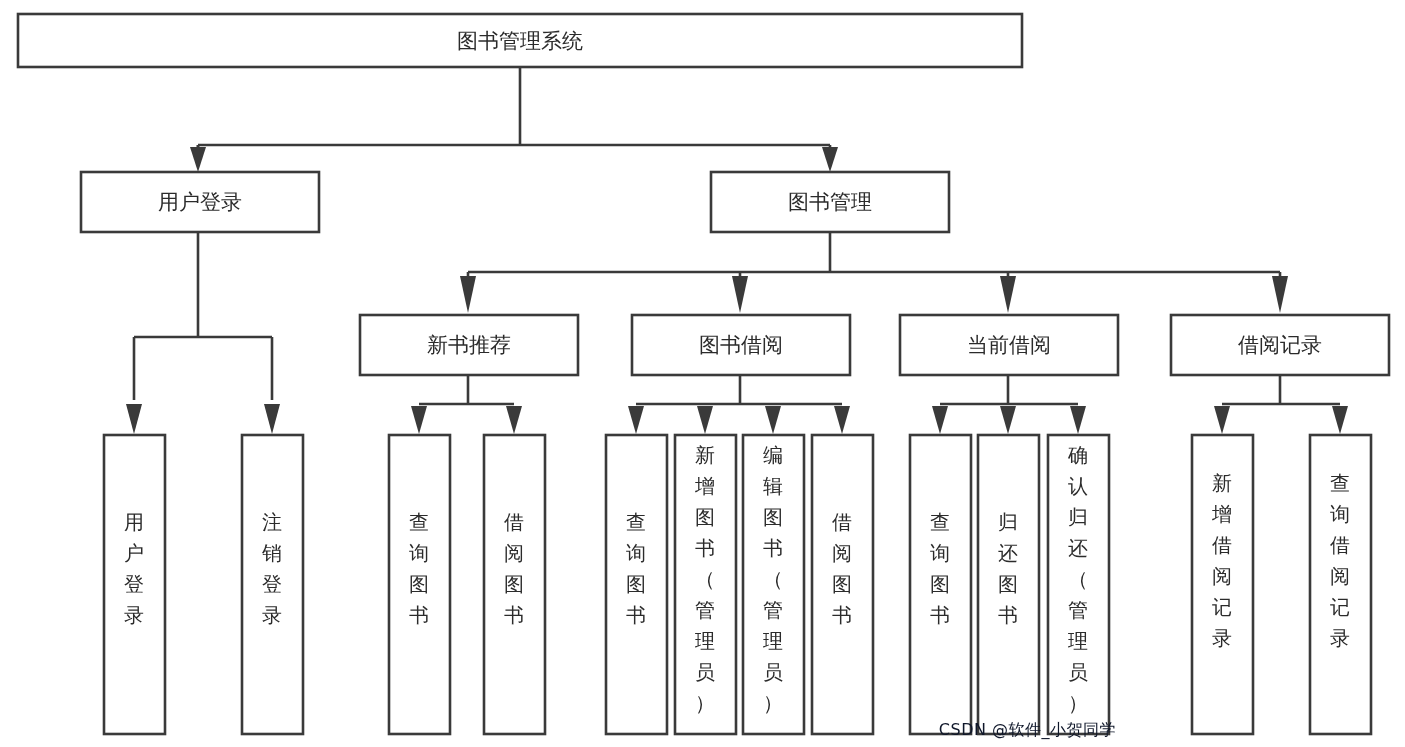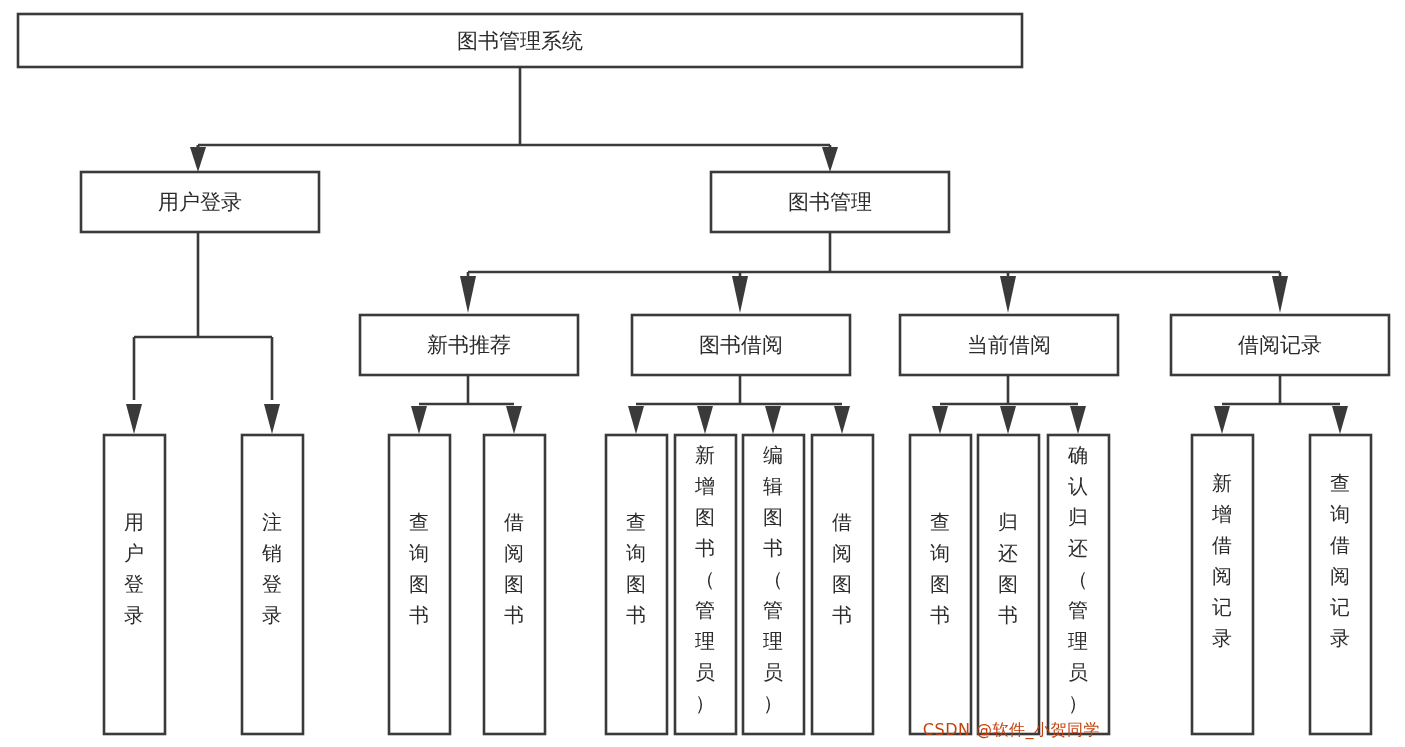--- a/index.html
+++ b/index.html
@@ -17,23 +17,23 @@
     font-family:"DejaVu Sans","Liberation Sans",sans-serif;
     font-size:21px;fill:#2b2b2b;
     text-anchor:middle;dominant-baseline:middle;
   }
   .vlabel{
     font-family:"DejaVu Sans","Liberation Sans",sans-serif;
     font-size:20px;fill:#2b2b2b;
     text-anchor:middle;
   }
   .watermark{
-    position:absolute;right:24px;bottom:6px;
+    position:absolute;right:8px;bottom:6px;
     font-family:"DejaVu Sans","Liberation Sans",sans-serif;
-    font-size:16px;color:#c2410c;letter-spacing:0.5px;
+    font-size:16px;color:#0f172a;letter-spacing:0.5px;
     white-space:nowrap;pointer-events:none;
   }
 </style>
 </head>
 <body>
 
 <div id="stage">
 
   <svg id="diagram" viewBox="0 0 1405 747">
 

